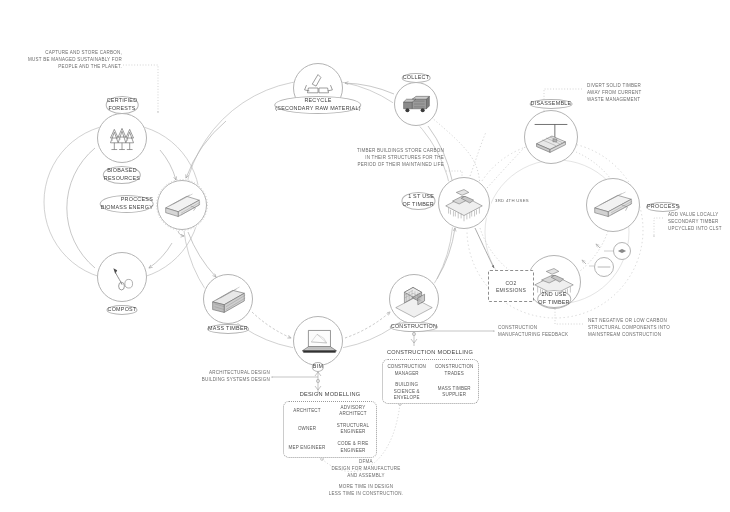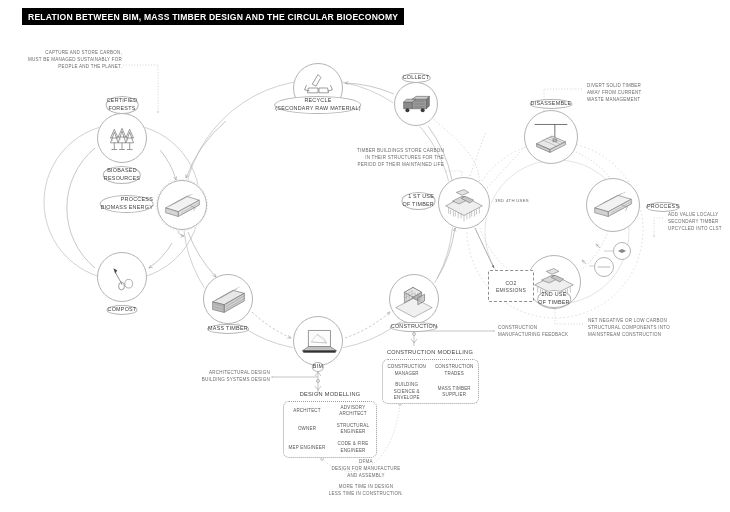--- a/index.html
+++ b/index.html
@@ -137,21 +137,20 @@
     <path d="M414,322 L414,346" fill="none" stroke="#9e9e9e" stroke-width=".6"></path>
     <path d="M414,325 l-3,4 M414,325 l3,4" fill="none" stroke="#9e9e9e" stroke-width=".6"></path>
     <path d="M414,343 l-3,-4 M414,343 l3,-4" fill="none" stroke="#9e9e9e" stroke-width=".6"></path>
     <circle cx="414" cy="334" r="1.6" fill="none" stroke="#9e9e9e" stroke-width=".6"></circle>
 
     <path d="M322,459 C352,486 392,470 400,404" fill="none" stroke="#c0c0c0" stroke-width=".6" stroke-dasharray="1.2 2"></path>
     <circle cx="322" cy="459" r="1.4" fill="none" stroke="#a8a8a8" stroke-width=".6"></circle>
     <circle cx="400" cy="404" r="1.4" fill="none" stroke="#a8a8a8" stroke-width=".6"></circle>
   </svg>
 
-  <div class="titlebar">RELATION BETWEEN BIM, MASS TIMBER DESIGN AND THE CIRCULAR BIOECONOMY</div>
 
   <div class="node" style="left:97px;top:113px;width:50px;height:50px;">
     <svg class="art" viewBox="0 0 50 50">
       <g stroke="#6b6b6b" stroke-width=".7" fill="none">
         <path d="M13,30 l4,-11 l4,11 z M13,25 l4,-9 l4,9 z"></path>
         <path d="M21,30 l4,-12 l4,12 z M21,24 l4,-9 l4,9 z"></path>
         <path d="M29,30 l4,-11 l4,11 z M29,25 l4,-9 l4,9 z"></path>
         <path d="M17,30 v7 M25,30 v7 M33,30 v7"></path>
         <path d="M14,37 h6 M22,37 h6 M30,37 h6"></path>
       </g>

